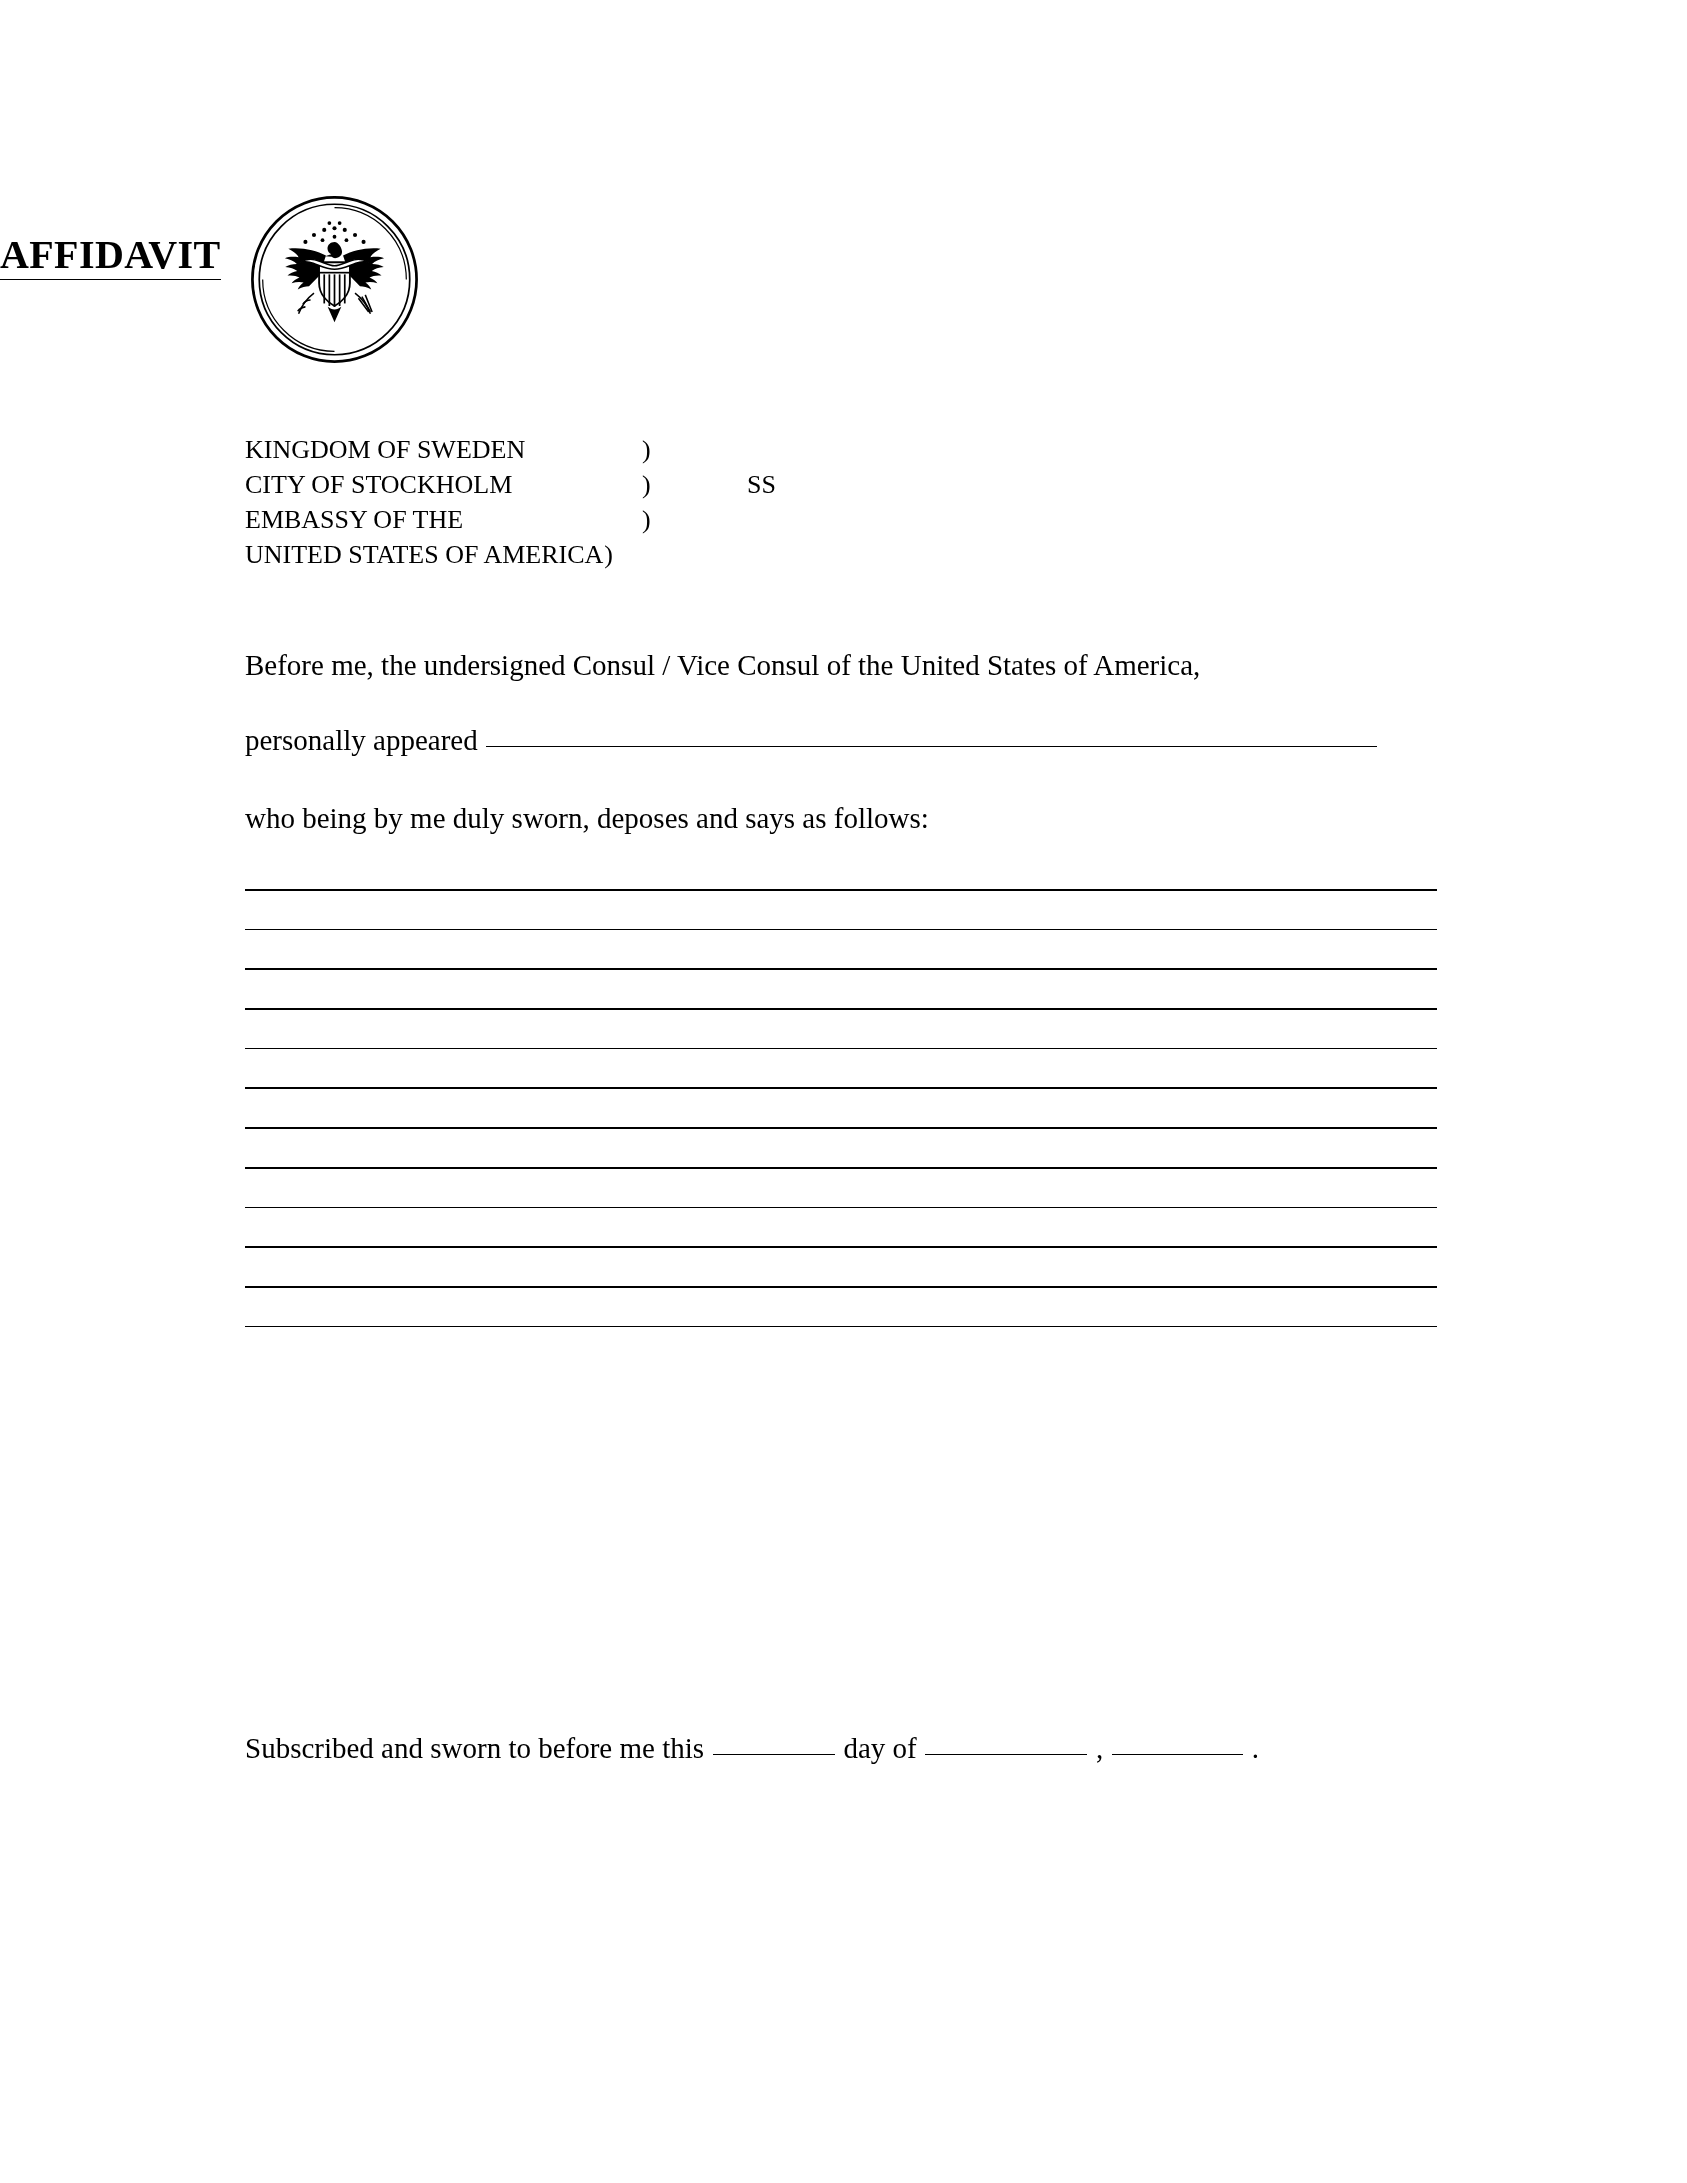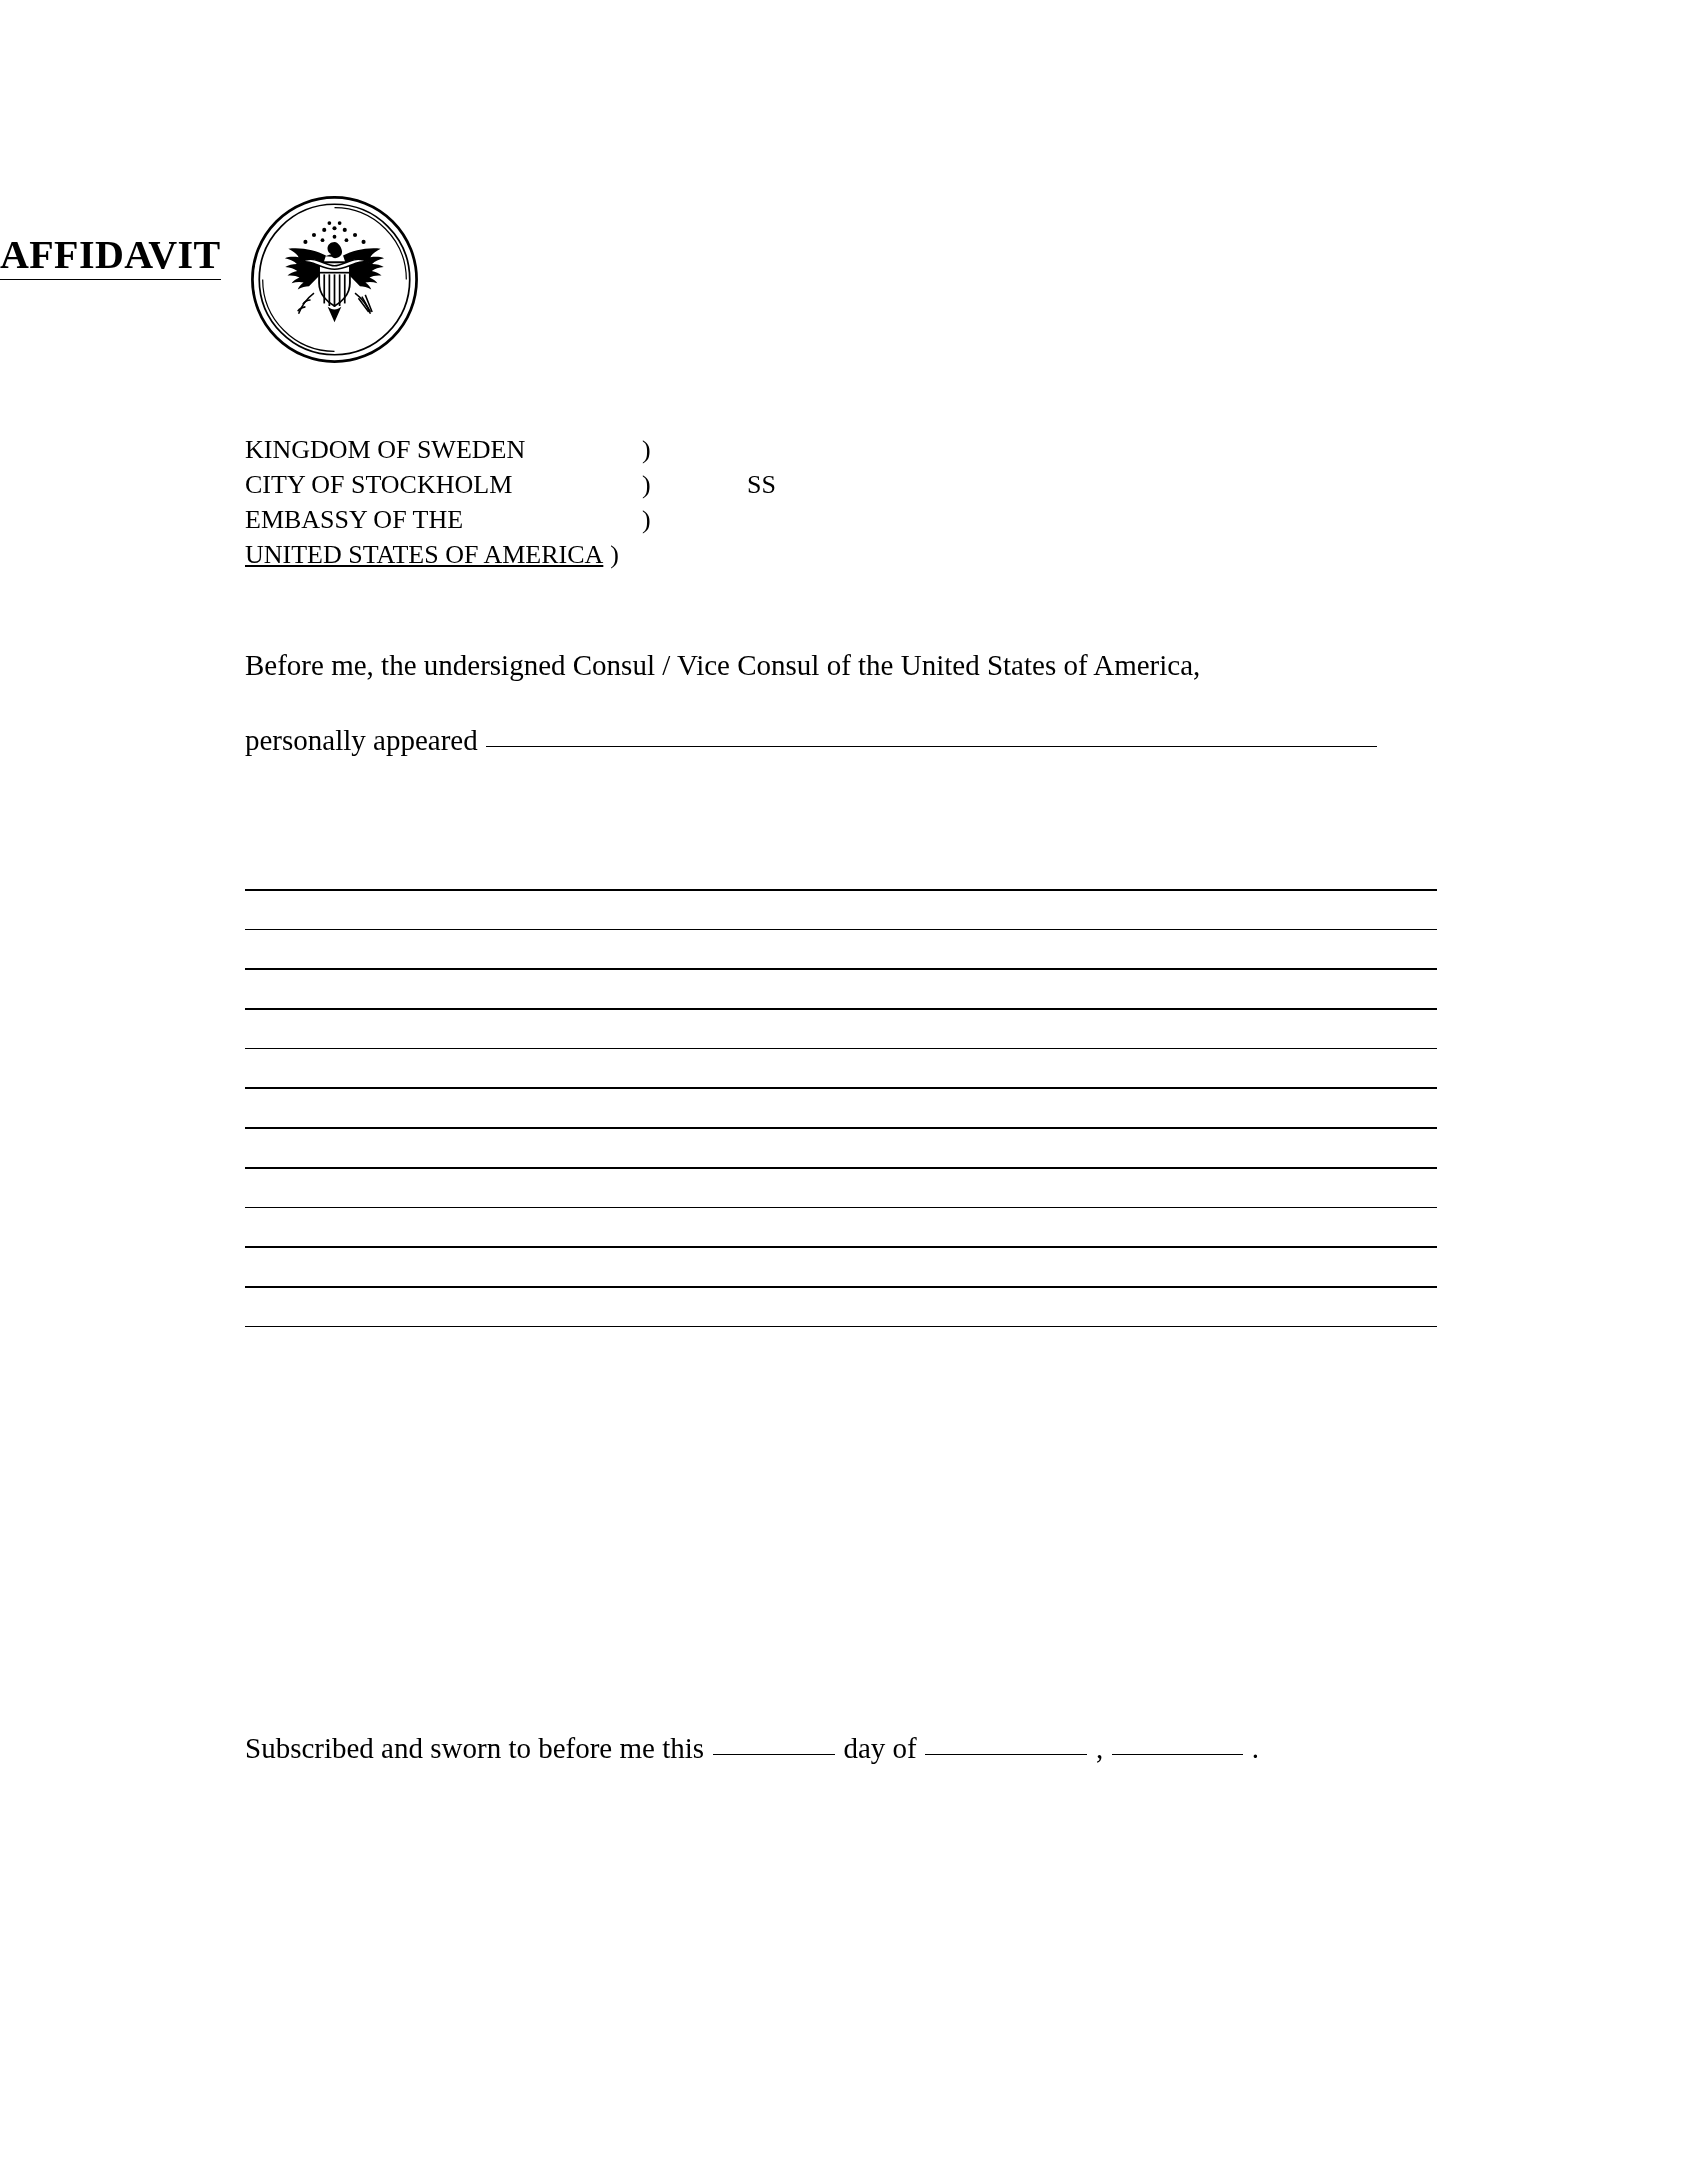--- a/index.html
+++ b/index.html
@@ -68,22 +68,21 @@
   }
   .venue-paren {
     display: inline-block;
     width: 105px;
   }
   .venue-ss {
     display: inline-block;
   }
   .venue-row.compact .venue-label {
     width: auto;
-    margin-right: 7px;
-    text-decoration: underline;
+    margin-right: 1px;
   }
 
   
   .para {
     position: absolute;
     left: 245px;
     font-size: 29px;
     line-height: 35px;
     white-space: nowrap;
   }
@@ -235,20 +234,21 @@
       <span class="venue-ss"></span>
     </div>
   </div>
 
   <div class="para" id="para-appeared">
     <span>personally appeared</span><span class="inline-rule rule-name"></span>
   </div>
 
   <div class="para" id="para-before">Before me, the undersigned Consul / Vice Consul of the United States of America,</div>
 
+  <div class="para" id="para-sworn">who being by me duly sworn, deposes and says as follows:</div>
 
   <div class="rules">
     <div class="rule-line"></div>
     <div class="rule-line"></div>
     <div class="rule-line"></div>
     <div class="rule-line"></div>
     <div class="rule-line"></div>
     <div class="rule-line"></div>
     <div class="rule-line"></div>
     <div class="rule-line"></div>

